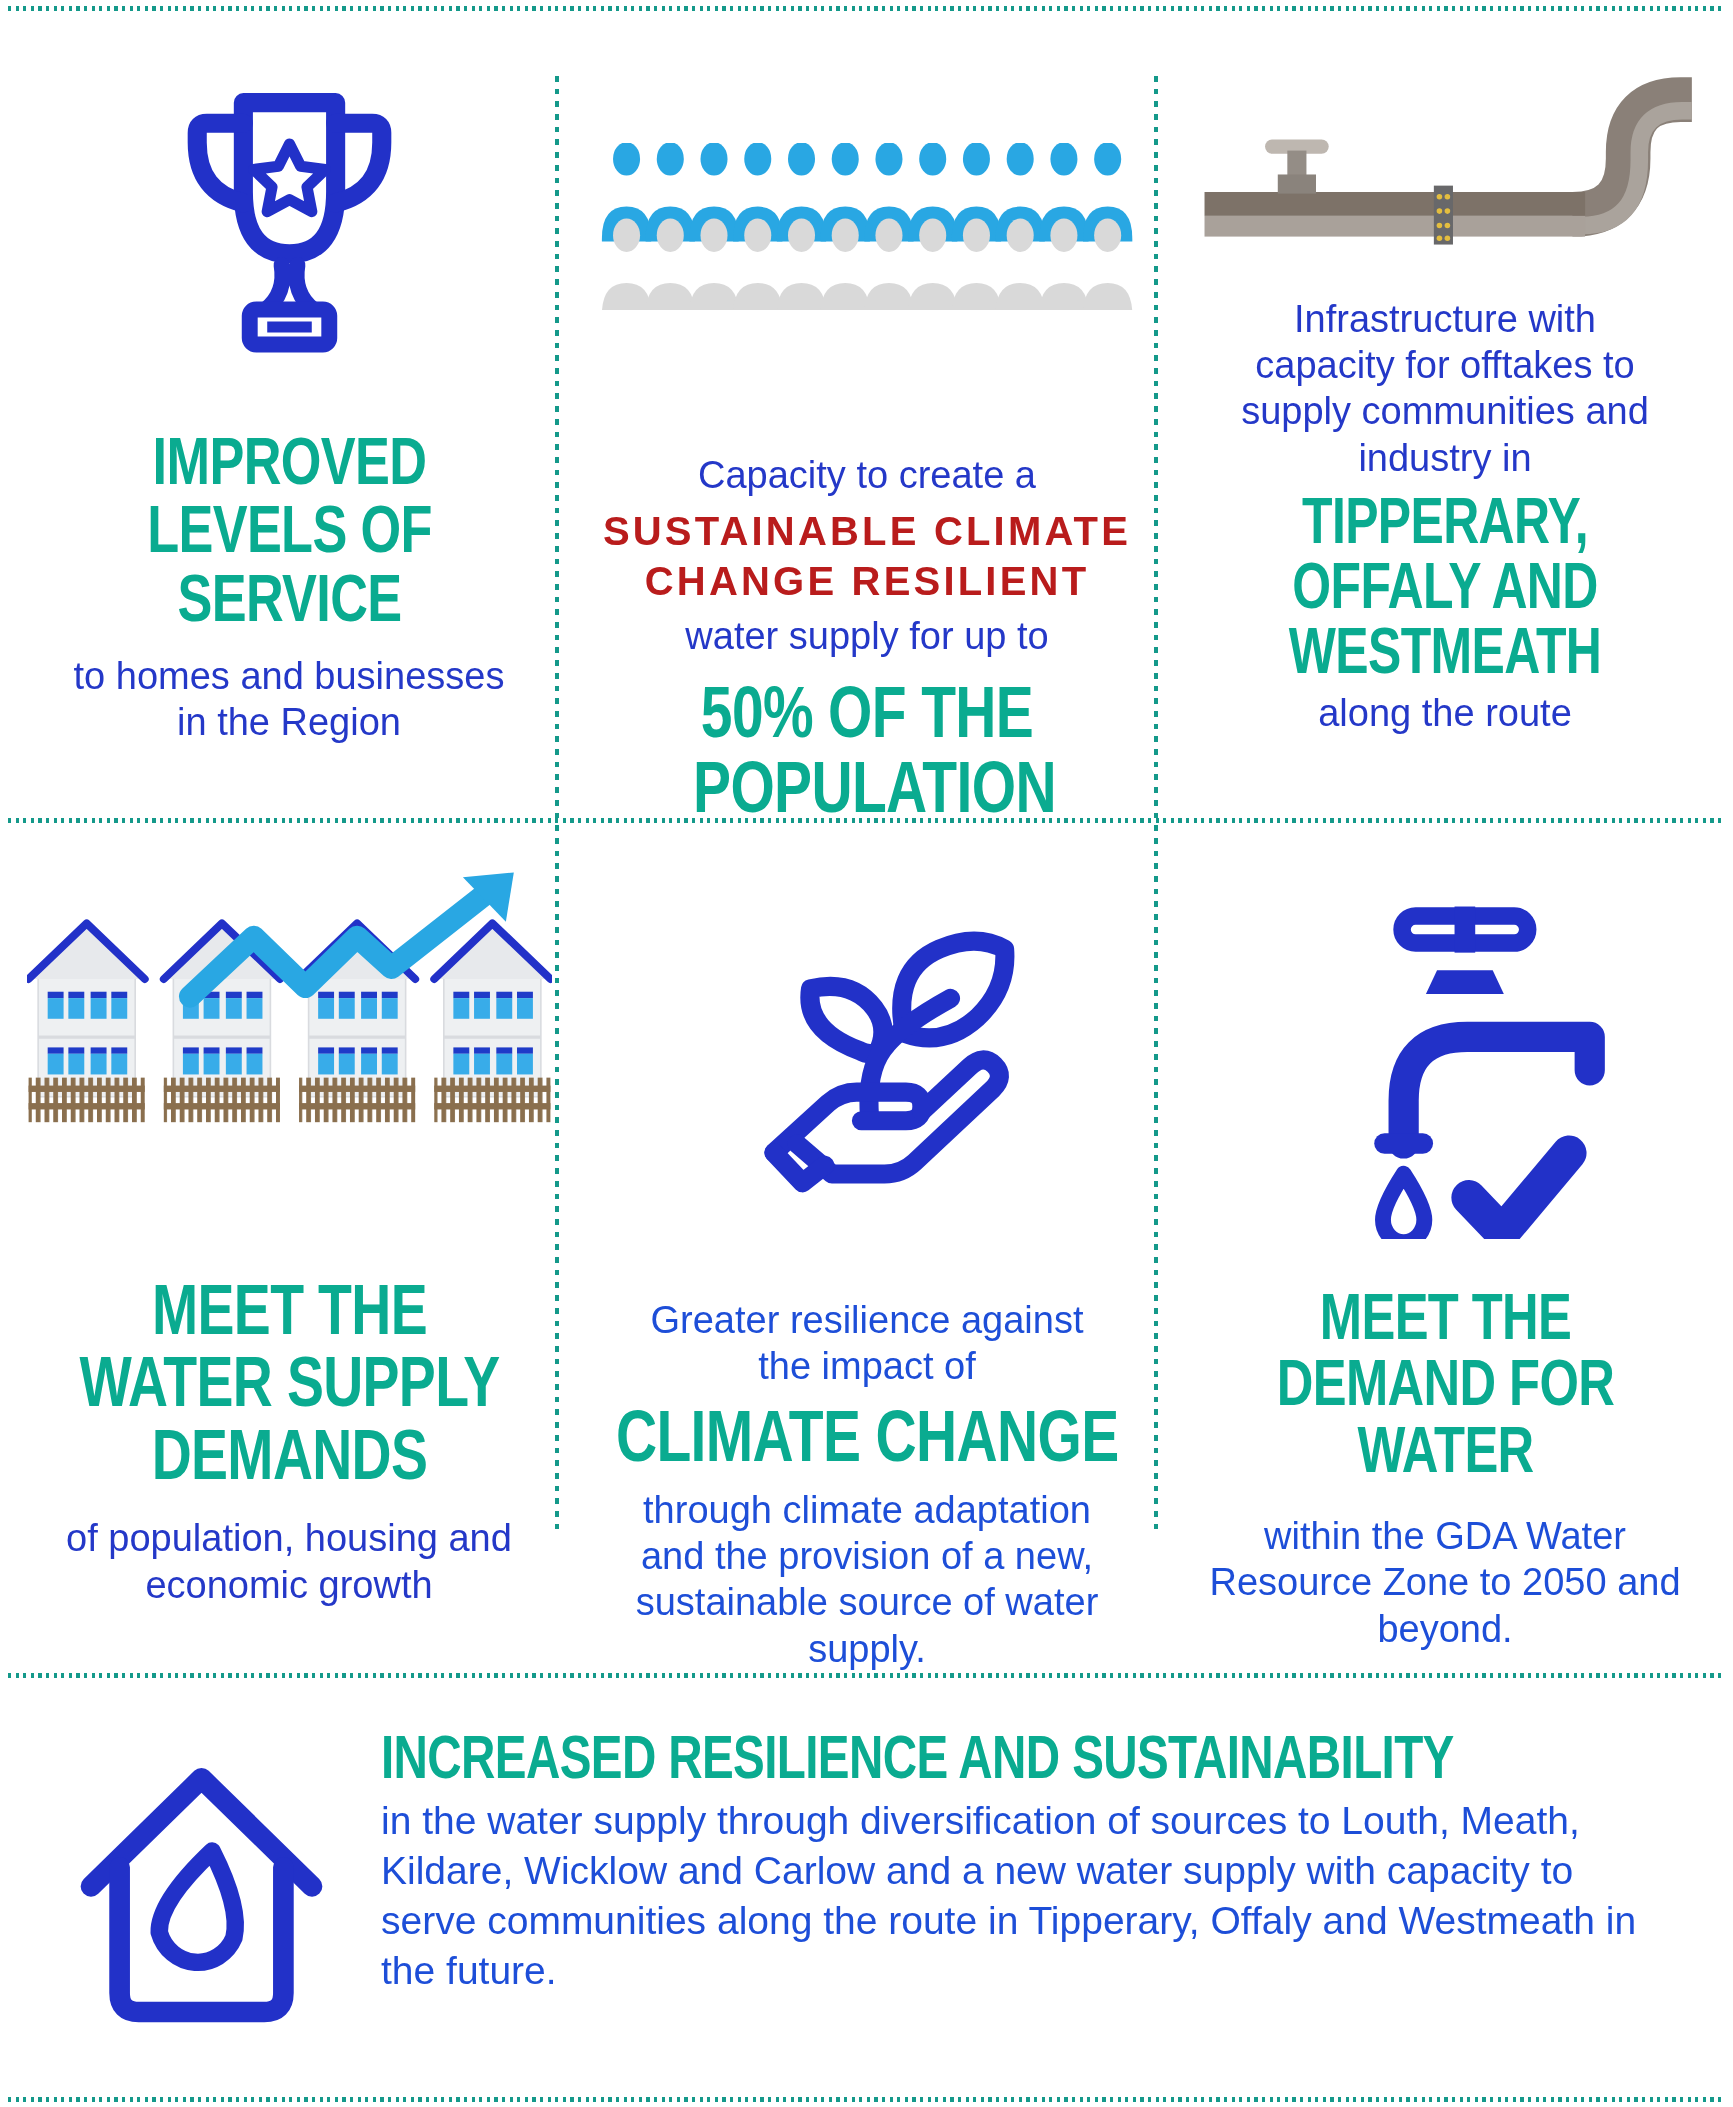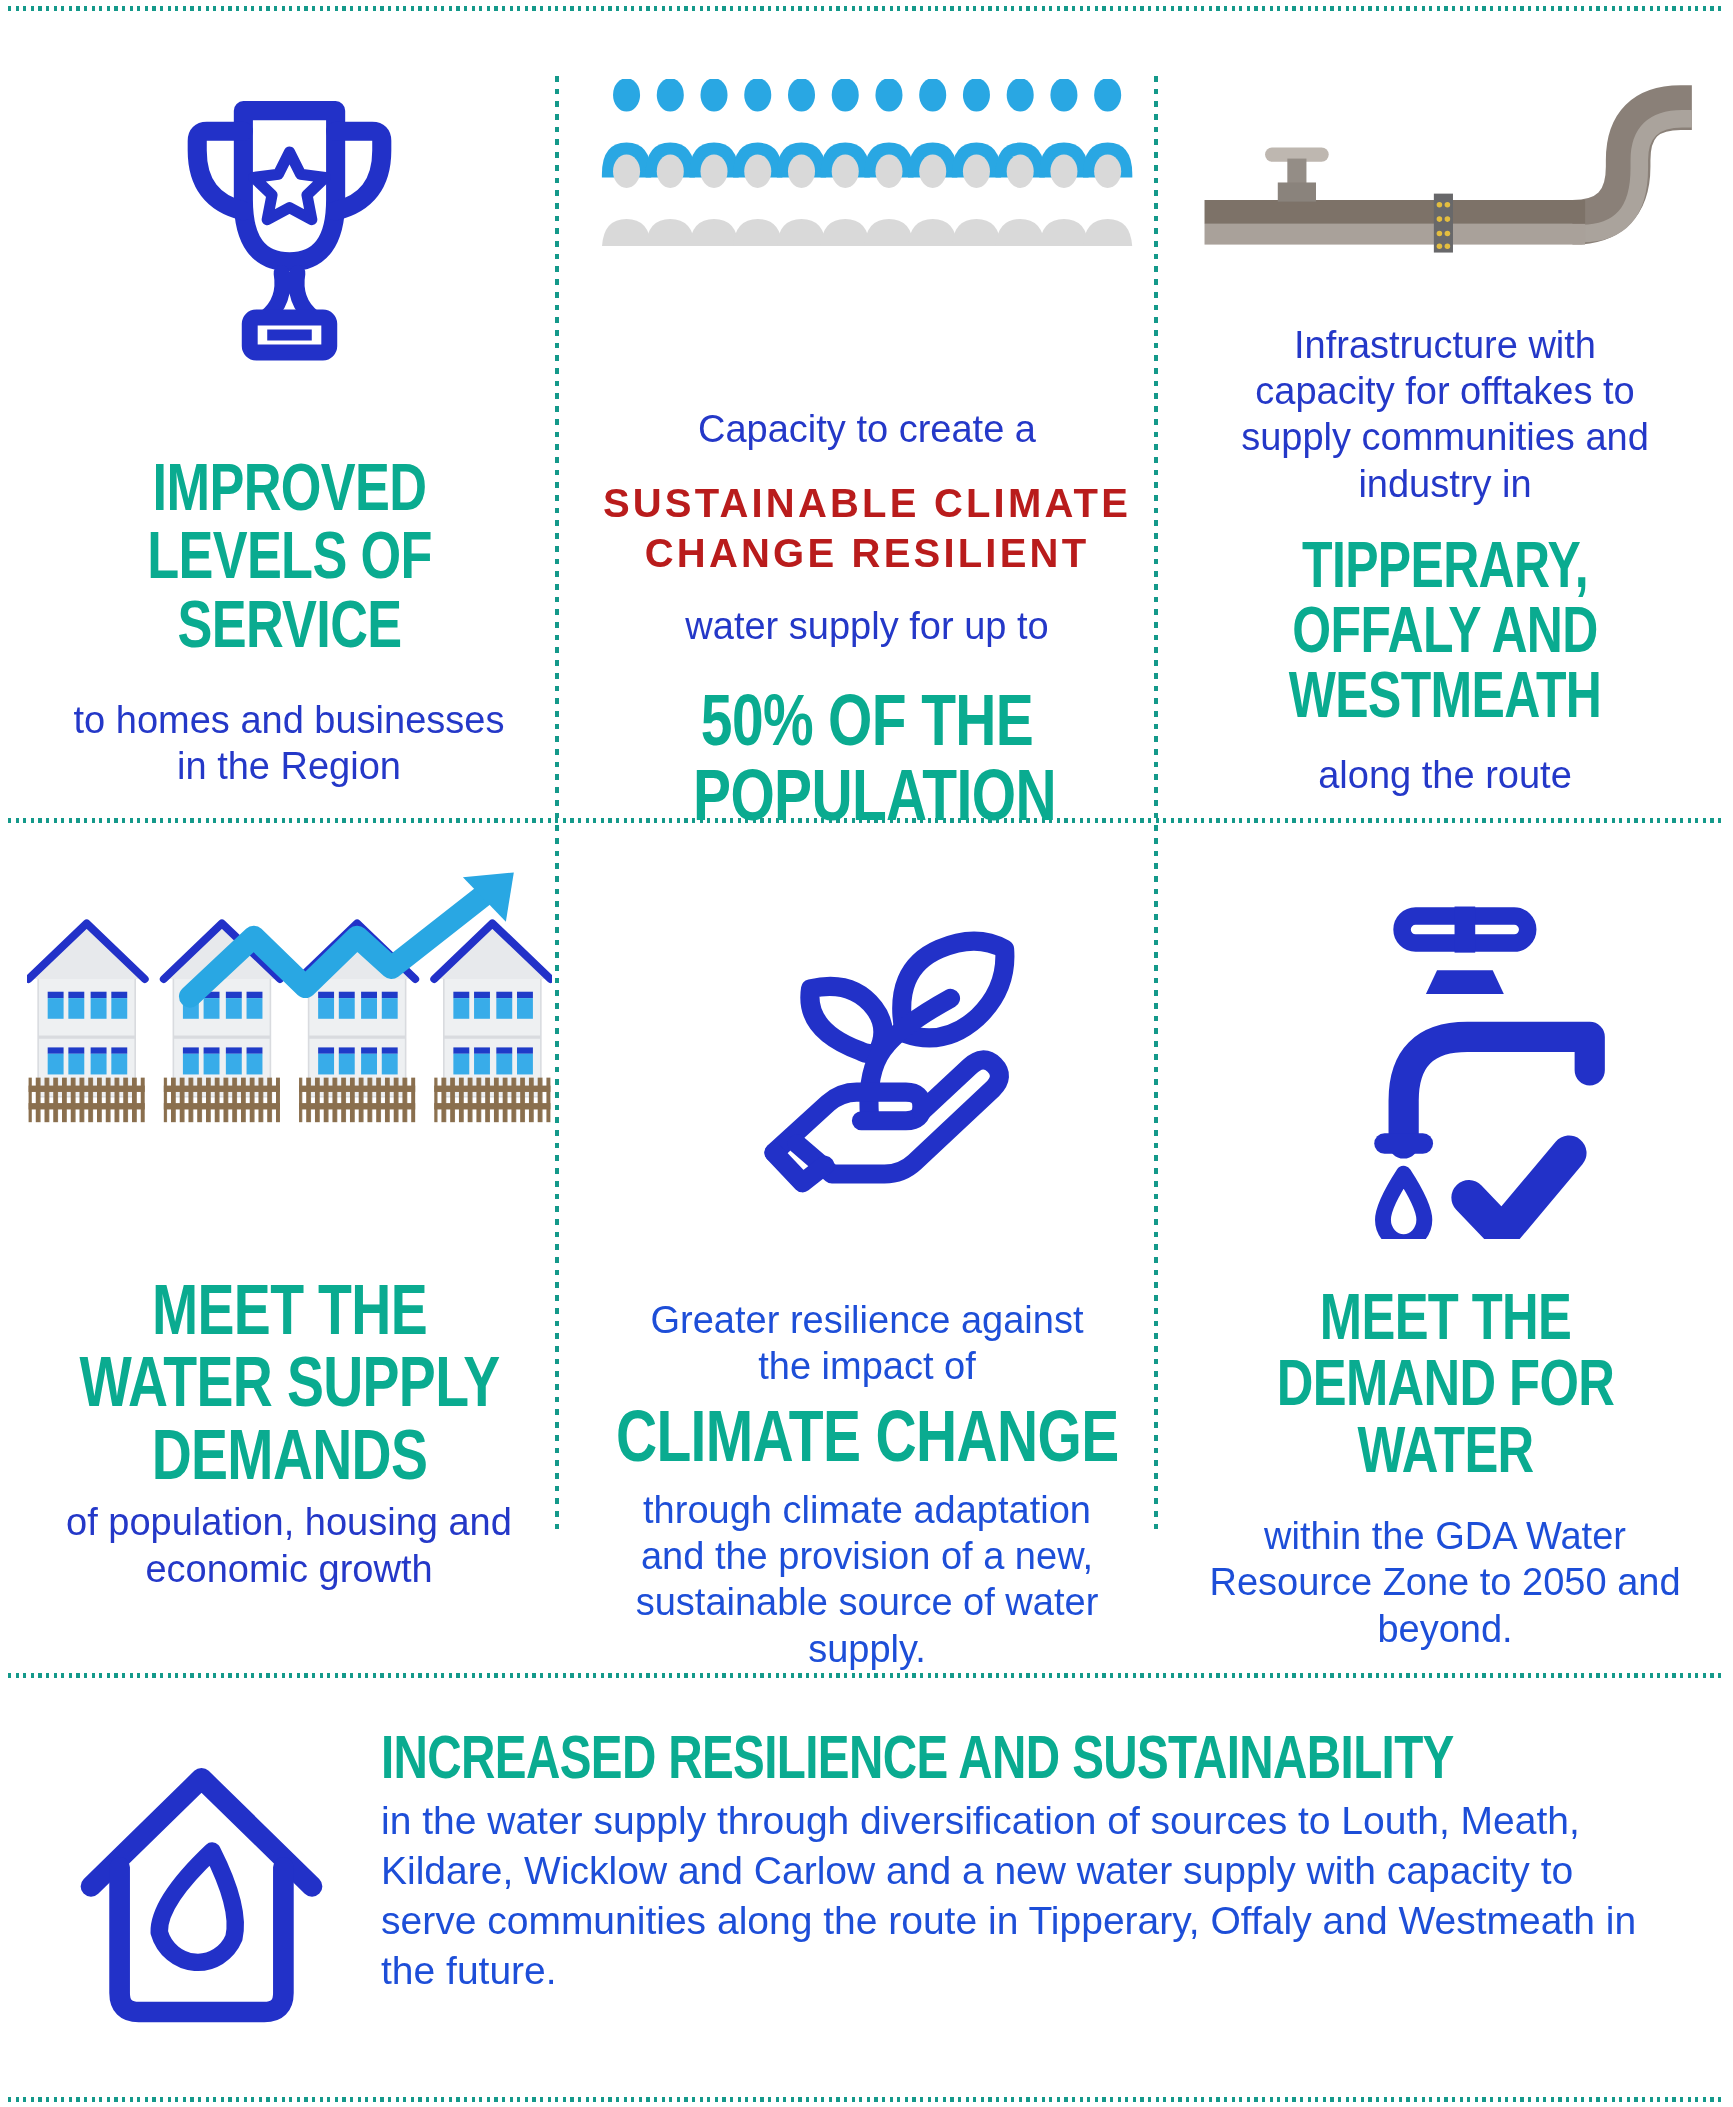--- a/index.html
+++ b/index.html
@@ -6,21 +6,21 @@
   body{width:1733px;height:2108px;position:relative;overflow:hidden;
        font-family:"Liberation Sans","DejaVu Sans",sans-serif;}
   .canvas{position:absolute;inset:0;}
   
   .hline{position:absolute;left:8px;right:8px;height:4.8px;
          background:repeating-linear-gradient(90deg,#14998a 0 3.2px,transparent 3.2px 7.6px);}
   .vline{position:absolute;width:4px;
          background:repeating-linear-gradient(180deg,#14998a 0 5.6px,transparent 5.6px 12.7px);}
   
   .panel{position:absolute;width:578px;display:flex;flex-direction:column;align-items:center;text-align:center;}
-  .p-r1{top:36px;height:796px;gap:18px;}
+  .p-r1{top:28px;height:796px;}
   .p-r2{top:820px;height:852px;}
   .c1{left:0;} .c2{left:578px;justify-content:flex-end;} .c3{left:1156px;}
   
   .cond{display:inline-block;transform:scaleX(0.78);transform-origin:50% 50%;}
   .cond-left{display:inline-block;transform:scaleX(0.78);transform-origin:0 50%;}
   .h-teal{color:#0aab90;font-weight:bold;line-height:1.02;letter-spacing:-0.8px;}
   .body-blue{color:#2438c8;line-height:1.22;}
   .body-teal{color:#1d4ed8;line-height:1.22;}
   .caps-blue{color:#b91c1c;font-weight:bold;letter-spacing:3.2px;line-height:1.25;}
   svg{display:block;}
@@ -170,21 +170,21 @@
           <use href="#house" x="170"></use>
         <use href="#house" x="340"></use>
           <use href="#house" x="510"></use>
       </g>
       <path d="M205 160 L285 85 L350 148 L415 85 L458 124 L588 22" fill="none" stroke="#29a7e3" stroke-width="28" stroke-linecap="round" stroke-linejoin="round"></path>
       <path d="M548 10 L612 4 L602 66 z" fill="#29a7e3"></path>
     </svg>
     <div class="h-teal" style="font-size:71px;margin-top:150px">
       <span class="cond" style="width:557px">MEET THE WATER SUPPLY DEMANDS</span>
     </div>
-    <div class="body-blue" style="font-size:38px;width:446px;margin-top:8px">of population, housing and economic growth</div>
+    <div class="body-blue" style="font-size:38px;width:446px;margin-top:24px">of population, housing and economic growth</div>
   </div>
 
   <div class="panel p-r2 c2">
     <svg width="342" height="342" viewBox="0 0 430 430" style="margin-top:62px">
       <g fill="none" stroke="#2231c8" stroke-width="24" stroke-linecap="round" stroke-linejoin="round">
 
         <path d="M262 150 q-16 -80 44 -106 q46 -20 82 0 q4 50 -34 86 q-42 38 -92 20 z" fill="#ffffff"></path>
 
         <path d="M206 172 q-70 -26 -62 -78 q52 -12 80 24 q20 26 4 56 q-12 4 -22 -2 z" fill="#ffffff"></path>
 

